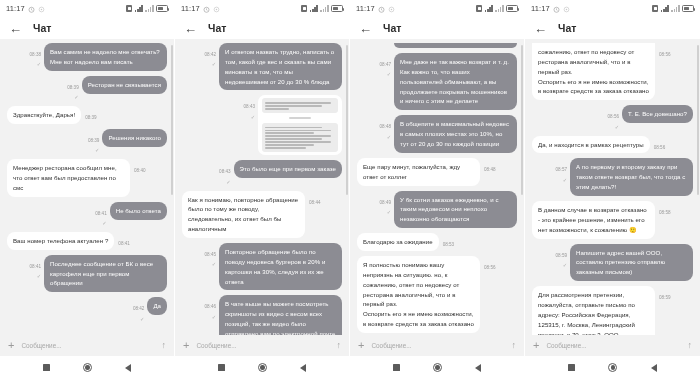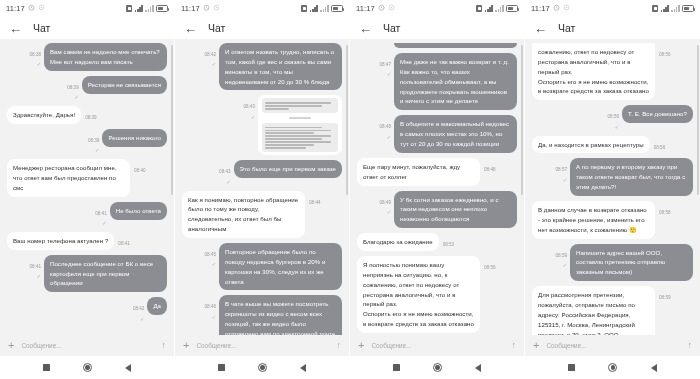--- a/index.html
+++ b/index.html
@@ -15,21 +15,21 @@
     border-right:1px solid #ffffff;box-sizing:border-box;overflow:hidden;
   }
   .phone:last-child{border-right:none;width:175px;}
 
   
   .statusbar{
     height:17px;flex:0 0 17px;background:#ffffff;
     display:flex;align-items:center;justify-content:space-between;
     padding:0 6px;box-sizing:border-box;
   }
-  .sb-left{display:flex;align-items:flex-start;gap:3px;}
+  .sb-left{display:flex;align-items:flex-end;gap:3px;}
   .sb-time{font-size:7.5px;color:#3c3c3c;letter-spacing:.1px;}
   .sb-ico{opacity:.62;display:block;}
   .sb-right{display:flex;align-items:center;gap:2.5px;}
   .sig{display:flex;align-items:flex-end;gap:.7px;height:7px;}
   .sig i{display:block;width:1.5px;background:#6d6d6d;}
   .sig i:nth-child(1){height:2px}
   .sig i:nth-child(2){height:3.4px}
   .sig i:nth-child(3){height:5px}
   .sig i:nth-child(4){height:6.6px}
   .sig.dim i{background:#b4b4b4}
@@ -41,21 +41,21 @@
   .batt em{display:block;height:100%;width:62%;background:#6d6d6d;border-radius:.5px;}
   .simbox{width:6px;height:7px;background:#6d6d6d;border-radius:1px;position:relative;}
   .simbox:after{content:"";position:absolute;inset:1.6px 1.3px;background:#ffffff;border-radius:.5px;}
 
   
   .appbar{
     height:22px;flex:0 0 22px;background:#ffffff;
     display:flex;align-items:center;gap:11px;padding:0 9px;box-sizing:border-box;
   }
   .backarrow{font-size:13px;line-height:1;color:#3d3d3d;display:block;}
-  .apptitle{font-size:10.5px;color:#2b2b2b;font-weight:400;}
+  .apptitle{font-size:10.5px;color:#2b2b2b;font-weight:700;}
 
   
   .thread{
     flex:1 1 auto;position:relative;background:#f2f2f2;
     padding:4px 7px 2px 7px;box-sizing:border-box;overflow:hidden;
     display:flex;flex-direction:column;gap:5px;
   }
   .row{display:flex;align-items:flex-start;width:100%;}
   .row.out{justify-content:flex-end;}
   .row.in{justify-content:flex-start;}

